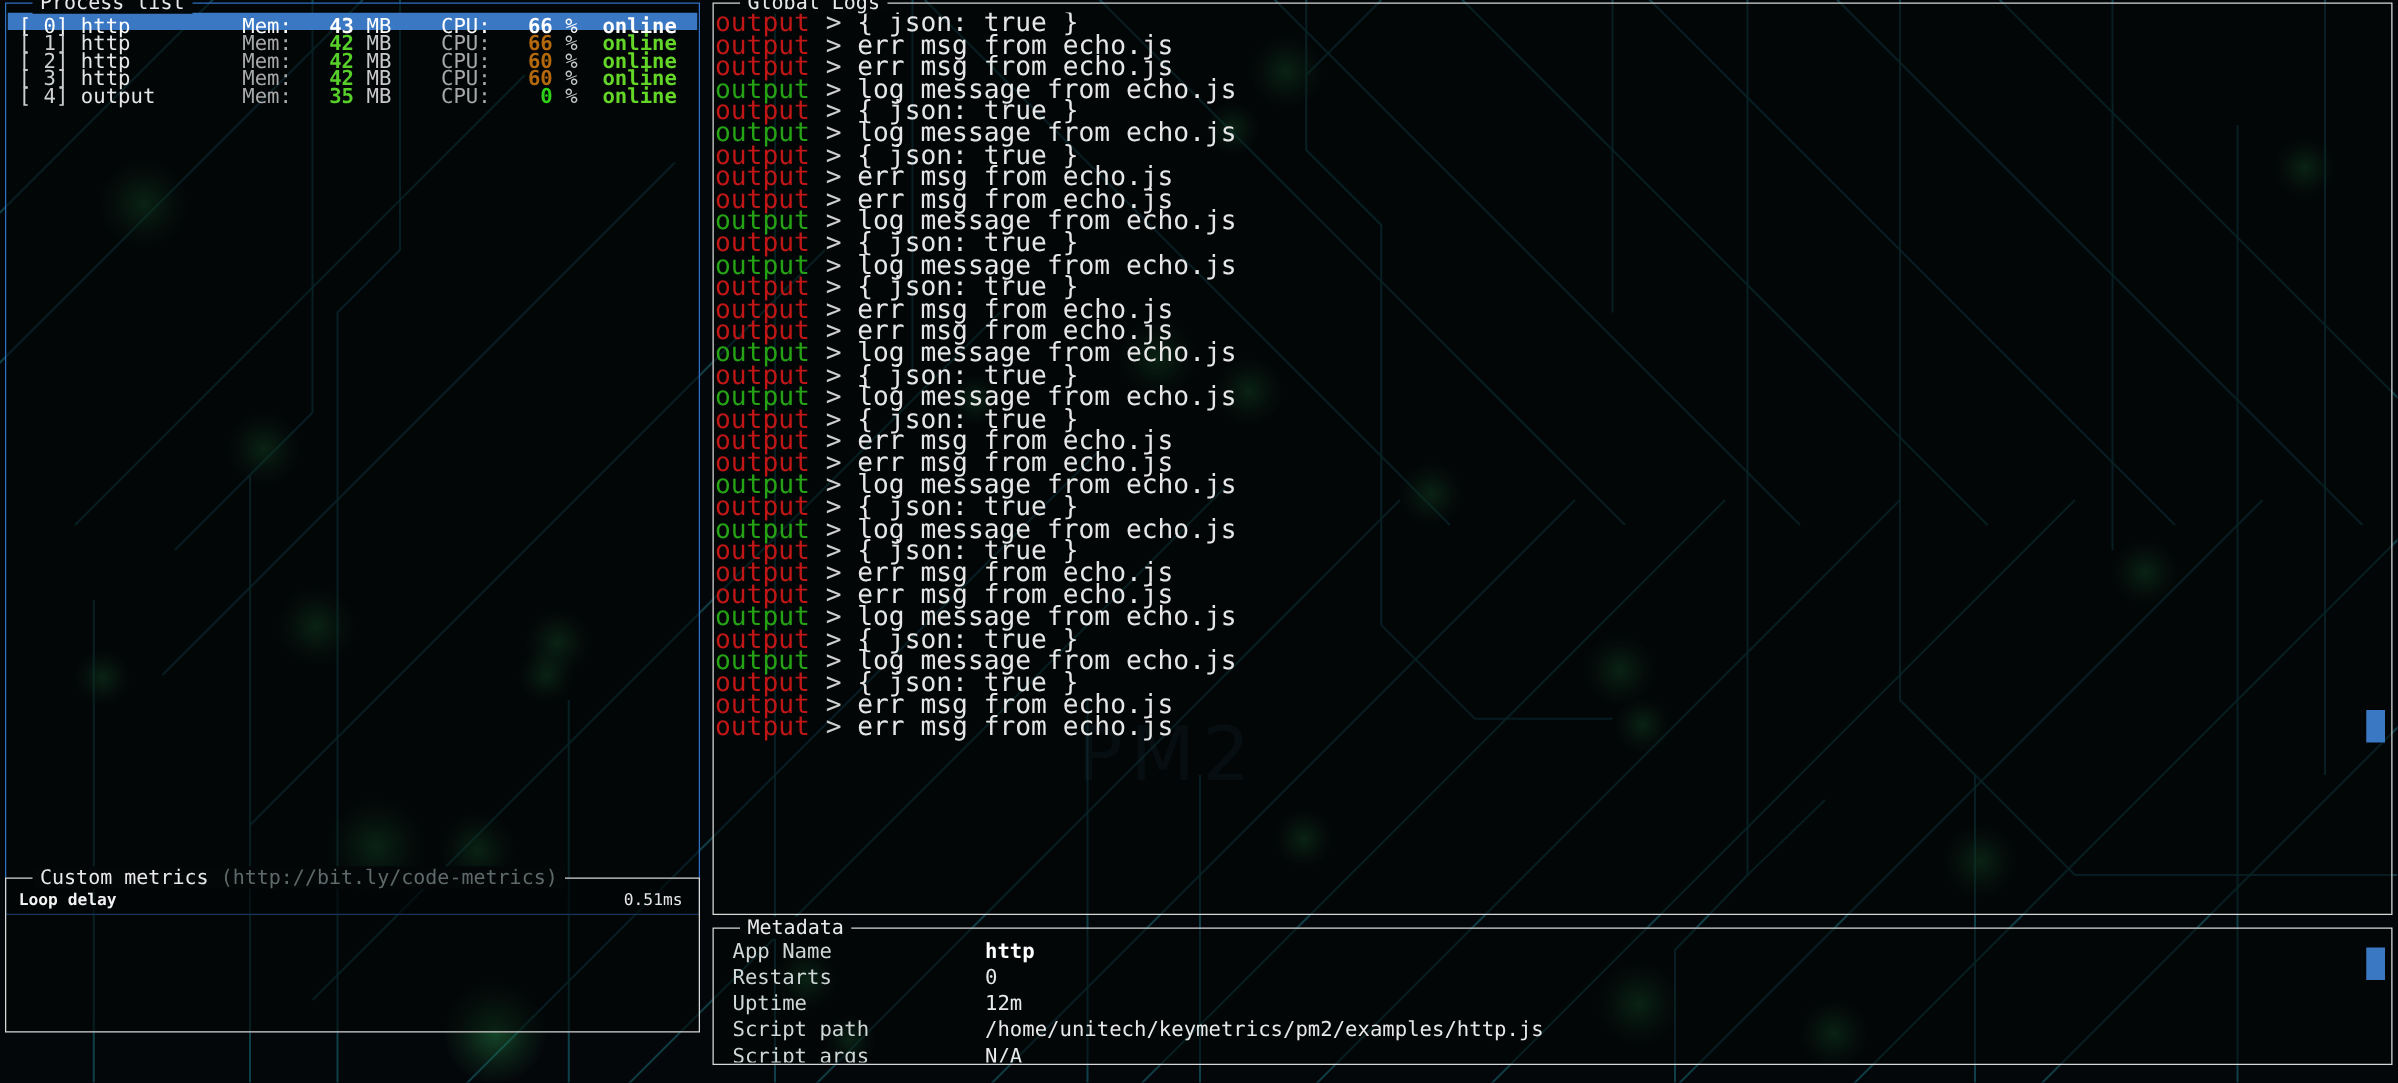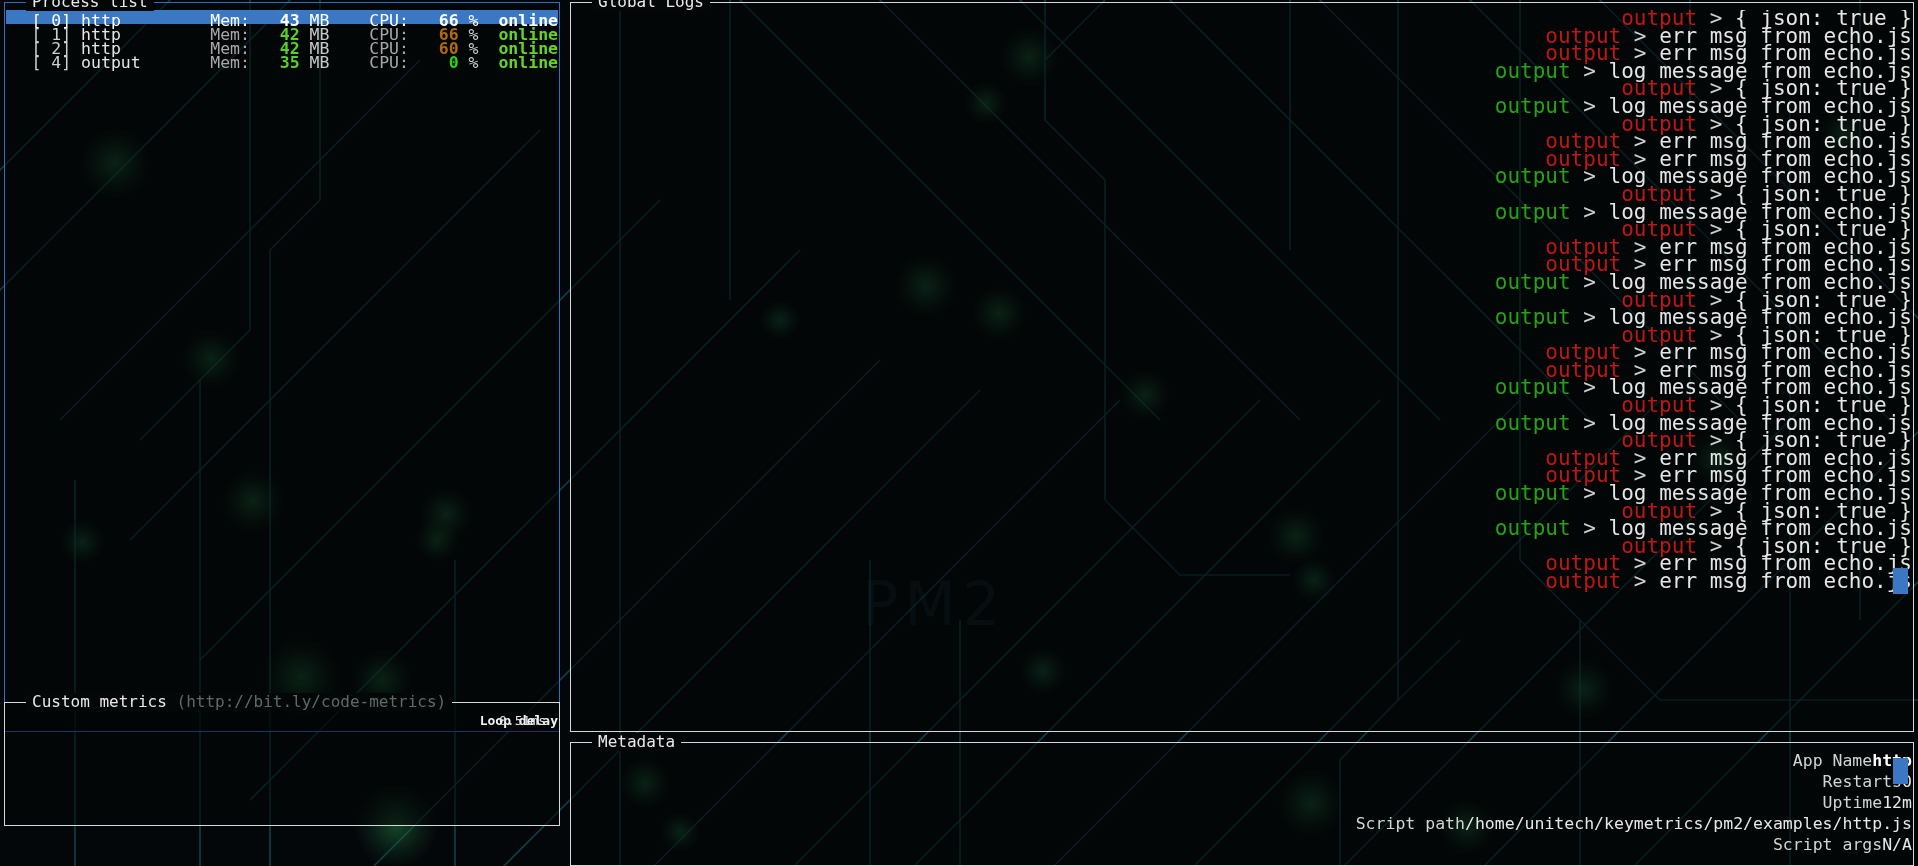--- a/index.html
+++ b/index.html
@@ -35,21 +35,20 @@
     user-select: none;
     line-height: 1;
     margin-top: 46px;
   }
 
   
   .panel {
     position: absolute;
     z-index: 3;
     background: rgba(2,5,6,0.55);
-    text-align: right;
   }
   .panel > .frame {
     position: absolute; inset: 0;
     border: 1px solid #d8d8d8;
     pointer-events: none;
   }
   .panel.focused > .frame { border-color: #2f6fc4; }
   .panel > .title {
     position: absolute;
     top: -9px; left: 22px;
@@ -114,21 +113,21 @@
   
   .scroll-thumb {
     position: absolute;
     width: 15px;
     background: #3b78c4;
     z-index: 4;
   }
 
   
   #custom-metrics { left: 4px; top: 702px; width: 556px; height: 124px; }
-  #metadata { left: 570px; top: 742px; width: 1344px; height: 124px; }
+  #metadata { left: 570px; top: 742px; width: 1344px; height: 110px; }
 
   .metric-row {
     height: 21px;
     line-height: 21px;
     font-size: 13px;
     white-space: pre;
     position: relative;
     padding-left: 9px;
   }
   .metric-row .metric-name { color: #f2f2f2; font-weight: bold; }
@@ -237,20 +236,21 @@
 <section class="panel focused" id="process-list">
   <div class="frame"></div>
   <div class="title">
     <span>Process list</span>
   </div>
   <div class="body">
     <div id="proc-rows">
         <div class="proc-row selected"><span class="idx">[ 0] </span><span class="name">http         </span><span class="lbl">Mem:  </span><span class="memv"> 43</span><span class="unit"> MB    </span><span class="lbl">CPU:  </span><span class="cpuv cpu-orange"> 66</span><span class="unit"> %  </span><span class="status">online</span></div>
         <div class="proc-row"><span class="idx">[ 1] </span><span class="name">http         </span><span class="lbl">Mem:  </span><span class="memv"> 42</span><span class="unit"> MB    </span><span class="lbl">CPU:  </span><span class="cpuv cpu-orange"> 66</span><span class="unit"> %  </span><span class="status">online</span></div>
         <div class="proc-row"><span class="idx">[ 2] </span><span class="name">http         </span><span class="lbl">Mem:  </span><span class="memv"> 42</span><span class="unit"> MB    </span><span class="lbl">CPU:  </span><span class="cpuv cpu-orange"> 60</span><span class="unit"> %  </span><span class="status">online</span></div>
+        <div class="proc-row"><span class="idx">[ 3] </span><span class="name">http         </span><span class="lbl">Mem:  </span><span class="memv"> 42</span><span class="unit"> MB    </span><span class="lbl">CPU:  </span><span class="cpuv cpu-orange"> 60</span><span class="unit"> %  </span><span class="status">online</span></div>
         <div class="proc-row"><span class="idx">[ 4] </span><span class="name">output       </span><span class="lbl">Mem:  </span><span class="memv"> 35</span><span class="unit"> MB    </span><span class="lbl">CPU:  </span><span class="cpuv cpu-green">  0</span><span class="unit"> %  </span><span class="status">online</span></div>
       </div>
   </div>
 </section>
 
 <section class="panel" id="global-logs">
   <div class="frame"></div>
   <div class="title">
     <span>Global Logs</span>
   </div>

